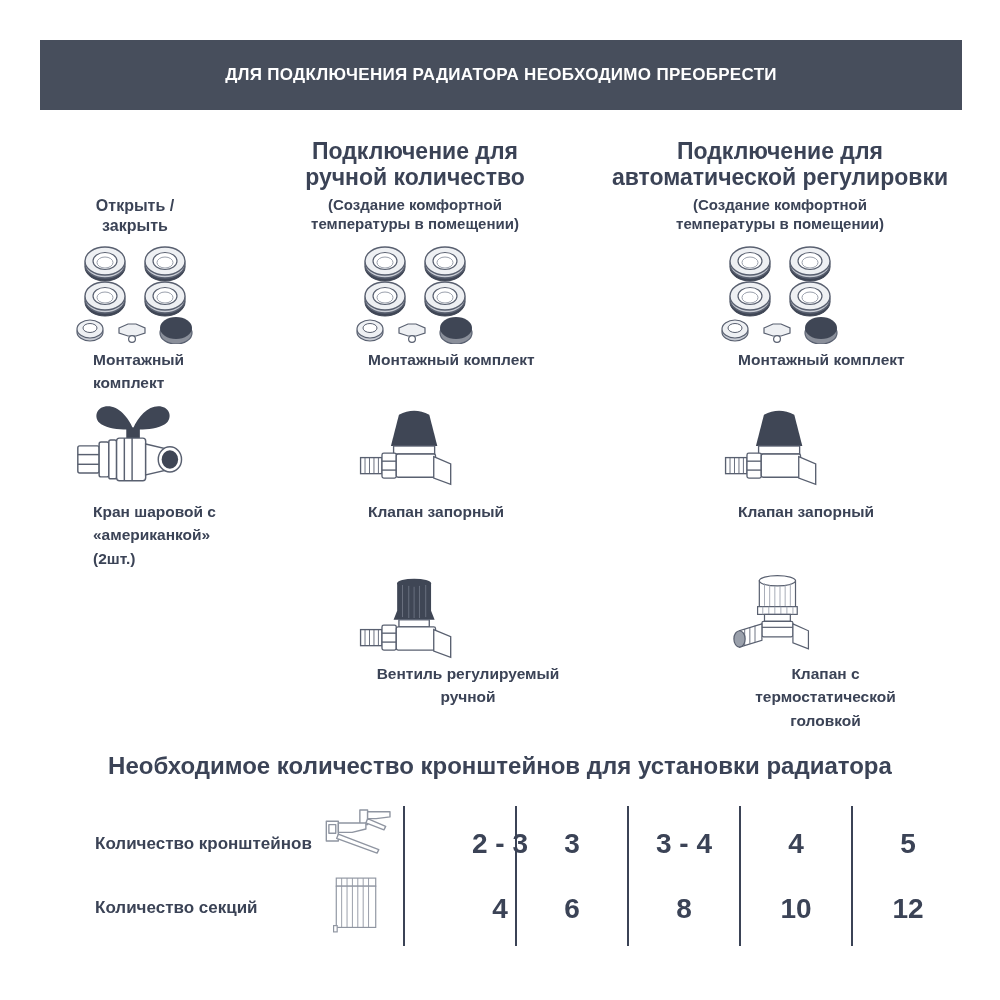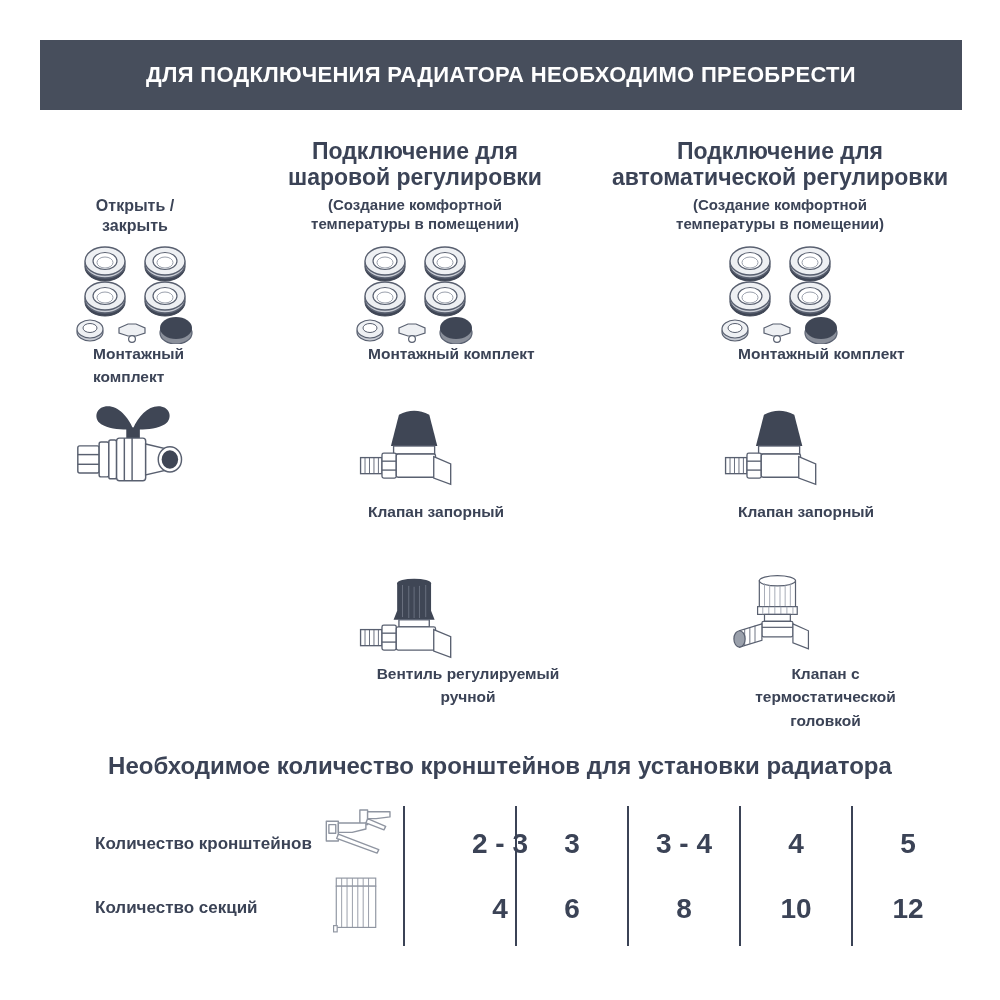--- a/index.html
+++ b/index.html
@@ -1,35 +1,35 @@
 <!DOCTYPE html>
 <html><head>
 <meta charset="utf-8">
 <style>
   html,body{margin:0;padding:0;background:#ffffff;}
   .page{position:relative;width:1000px;height:1000px;background:#ffffff;overflow:hidden;
         font-family:"Liberation Sans","DejaVu Sans",sans-serif;color:#3b4356;}
   
   .banner{position:absolute;left:40px;top:40px;width:922px;height:70px;background:#474e5c;
           display:flex;align-items:center;justify-content:center;}
-  .banner h1{margin:0;color:#ffffff;font-size:22px;font-weight:bold;letter-spacing:.3px;white-space:nowrap;}
+  .banner h1{margin:0;color:#ffffff;font-size:17px;font-weight:bold;letter-spacing:.3px;white-space:nowrap;}
   
   .col{position:absolute;top:138px;height:600px;}
   .col-1{left:25px;width:220px;}
   .col-2{left:280px;width:270px;}
   .col-3{left:600px;width:360px;}
   .col .title{position:absolute;top:0;left:0;width:100%;text-align:center;
               font-size:23px;font-weight:bold;line-height:1.15;color:#3b4356;}
   .col .subtitle{position:absolute;top:58px;left:0;width:100%;text-align:center;
                  font-size:15px;font-weight:bold;line-height:1.25;color:#3b4356;}
   .col-1 .subtitle{font-size:16px;}
   .subtitle .inner{display:inline-block;max-width:230px;text-align:center;}
   .col-1 .subtitle .inner{max-width:100px;}
   .kit-icon{position:absolute;top:106px;left:50%;transform:translateX(-50%);}
-  .kit-label{position:absolute;top:204px;font-size:15.5px;font-weight:bold;line-height:1.5;width:120px;text-align:left;}
+  .kit-label{position:absolute;top:210px;font-size:15.5px;font-weight:bold;line-height:1.5;width:120px;text-align:left;}
   .item1-icon{position:absolute;top:258px;left:50%;transform:translateX(-50%);}
   .item1-label{position:absolute;top:362px;font-size:15.5px;font-weight:bold;line-height:1.5;text-align:left;}
   .item2-icon{position:absolute;top:430px;left:50%;transform:translateX(-50%);}
   .item2-label{position:absolute;top:524px;font-size:15.5px;font-weight:bold;line-height:1.5;text-align:center;}
   .col-1 .kit-label,.col-1 .item1-label{left:68px;width:150px;}
   .col-2 .kit-label,.col-2 .item1-label,.col-2 .item2-label{left:88px;width:200px;}
   .col-3 .kit-label,.col-3 .item1-label,.col-3 .item2-label{left:138px;width:175px;}
   
   .brackets-title{position:absolute;top:752px;left:0;width:1000px;text-align:center;
                   font-size:24px;font-weight:bold;color:#3b4356;}
@@ -121,24 +121,25 @@
           <rect x="38" y="44" width="8" height="40" rx="2"></rect>
           <rect x="46" y="42" width="30" height="44" rx="3"></rect>
           <line x1="54" y1="42" x2="54" y2="86"></line>
           <line x1="62" y1="42" x2="62" y2="86"></line>
           <path d="M76,48 L97,53 L97,75 L76,80 Z"></path>
           <ellipse cx="101" cy="64" rx="12" ry="13"></ellipse>
           <ellipse cx="101" cy="64" rx="8.5" ry="9.5" fill="#3f4655" stroke="none"></ellipse>
         </g>
       </svg>
     </div>
+    <div class="item1-label">Кран шаровой с «американкой» (2шт.)</div>
   </div>
 
   <div class="col col-2">
-    <div class="title">Подключение для шаровой регулировки</div>
+    <div class="title">Подключение для ручной количество</div>
     <div class="subtitle">
       <span class="inner">(Создание комфортной температуры в помещении)</span>
     </div>
 
     <div class="kit-icon">
       <svg width="150" height="100" viewBox="0 0 150 100">
           <use href="#k1"></use>
         </svg>
     </div>
     <div class="kit-label">Монтажный комплект</div>

